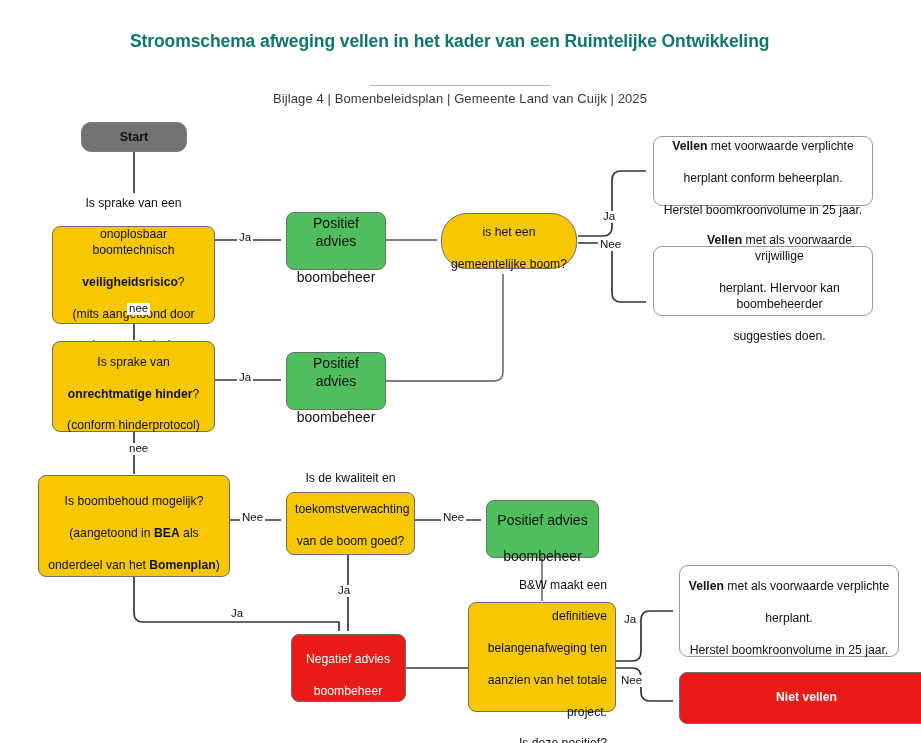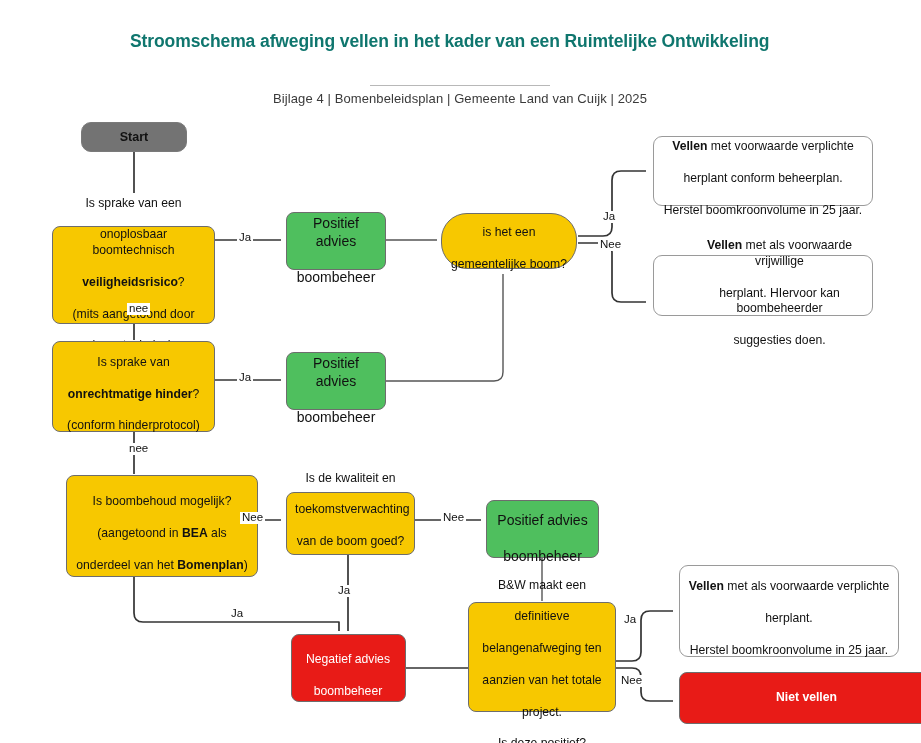--- a/index.html
+++ b/index.html
@@ -216,21 +216,21 @@
   </div>
 
   <div class="node n-outcome" style="left:653px; top:136px; width:220px; height:70px;">
     <span class="inner">
       <b>Vellen</b><span> met voorwaarde verplichte</span><br>
       <span>herplant conform beheerplan.</span><br>
       <span>Herstel boomkroonvolume in 25 jaar.</span>
     </span>
   </div>
 
-  <div class="node n-outcome" style="left:653px; top:255px; width:220px; height:61px;padding-left:41px;">
+  <div class="node n-outcome" style="left:653px; top:246px; width:220px; height:70px;padding-left:41px;">
     <span class="inner">
       <b>Vellen</b><span> met als voorwaarde vrijwillige</span><br>
       <span>herplant. HIervoor kan boombeheerder</span><br>
       <span>suggesties doen.</span>
     </span>
   </div>
 
   <div class="node n-decision" style="left:52px; top:341px; width:163px; height:91px;">
     <span class="inner">
       <span>Is sprake van</span><br>
@@ -239,21 +239,21 @@
     </span>
   </div>
 
   <div class="node n-positive" style="left:286px; top:352px; width:100px; height:58px;">
     <span class="inner">
       <span>Positief advies</span><br>
       <span>boombeheer</span>
     </span>
   </div>
 
-  <div class="node n-decision" style="left:38px; top:475px; width:192px; height:102px;margin-left:28px;">
+  <div class="node n-decision" style="left:38px; top:475px; width:192px; height:102px;">
     <span class="inner">
       <span>Is boombehoud mogelijk?</span><br>
       <span>(aangetoond in </span><b>BEA</b><span> als</span><br>
       <span>onderdeel van het </span><b>Bomenplan</b><span>)</span>
     </span>
   </div>
 
   <div class="node n-decision" style="left:286px; top:492px; width:129px; height:63px;align-items:flex-end;">
     <span class="inner">
       <span>Is de kwaliteit en</span><br>
@@ -269,21 +269,21 @@
     </span>
   </div>
 
   <div class="node n-negative" style="left:291px; top:634px; width:115px; height:68px;">
     <span class="inner">
       <span>Negatief advies</span><br>
       <span>boombeheer</span>
     </span>
   </div>
 
-  <div class="node n-decision" style="left:468px; top:602px; width:148px; height:110px;">
+  <div class="node n-decision" style="left:468px; top:602px; width:148px; height:110px;text-align:right;">
     <span class="inner">
       <span>B&amp;W maakt een</span><br>
       <span>definitieve</span><br>
       <span>belangenafweging ten</span><br>
       <span>aanzien van het totale</span><br>
       <span>project.</span><br>
       <span>Is deze positief?</span>
     </span>
   </div>
 

